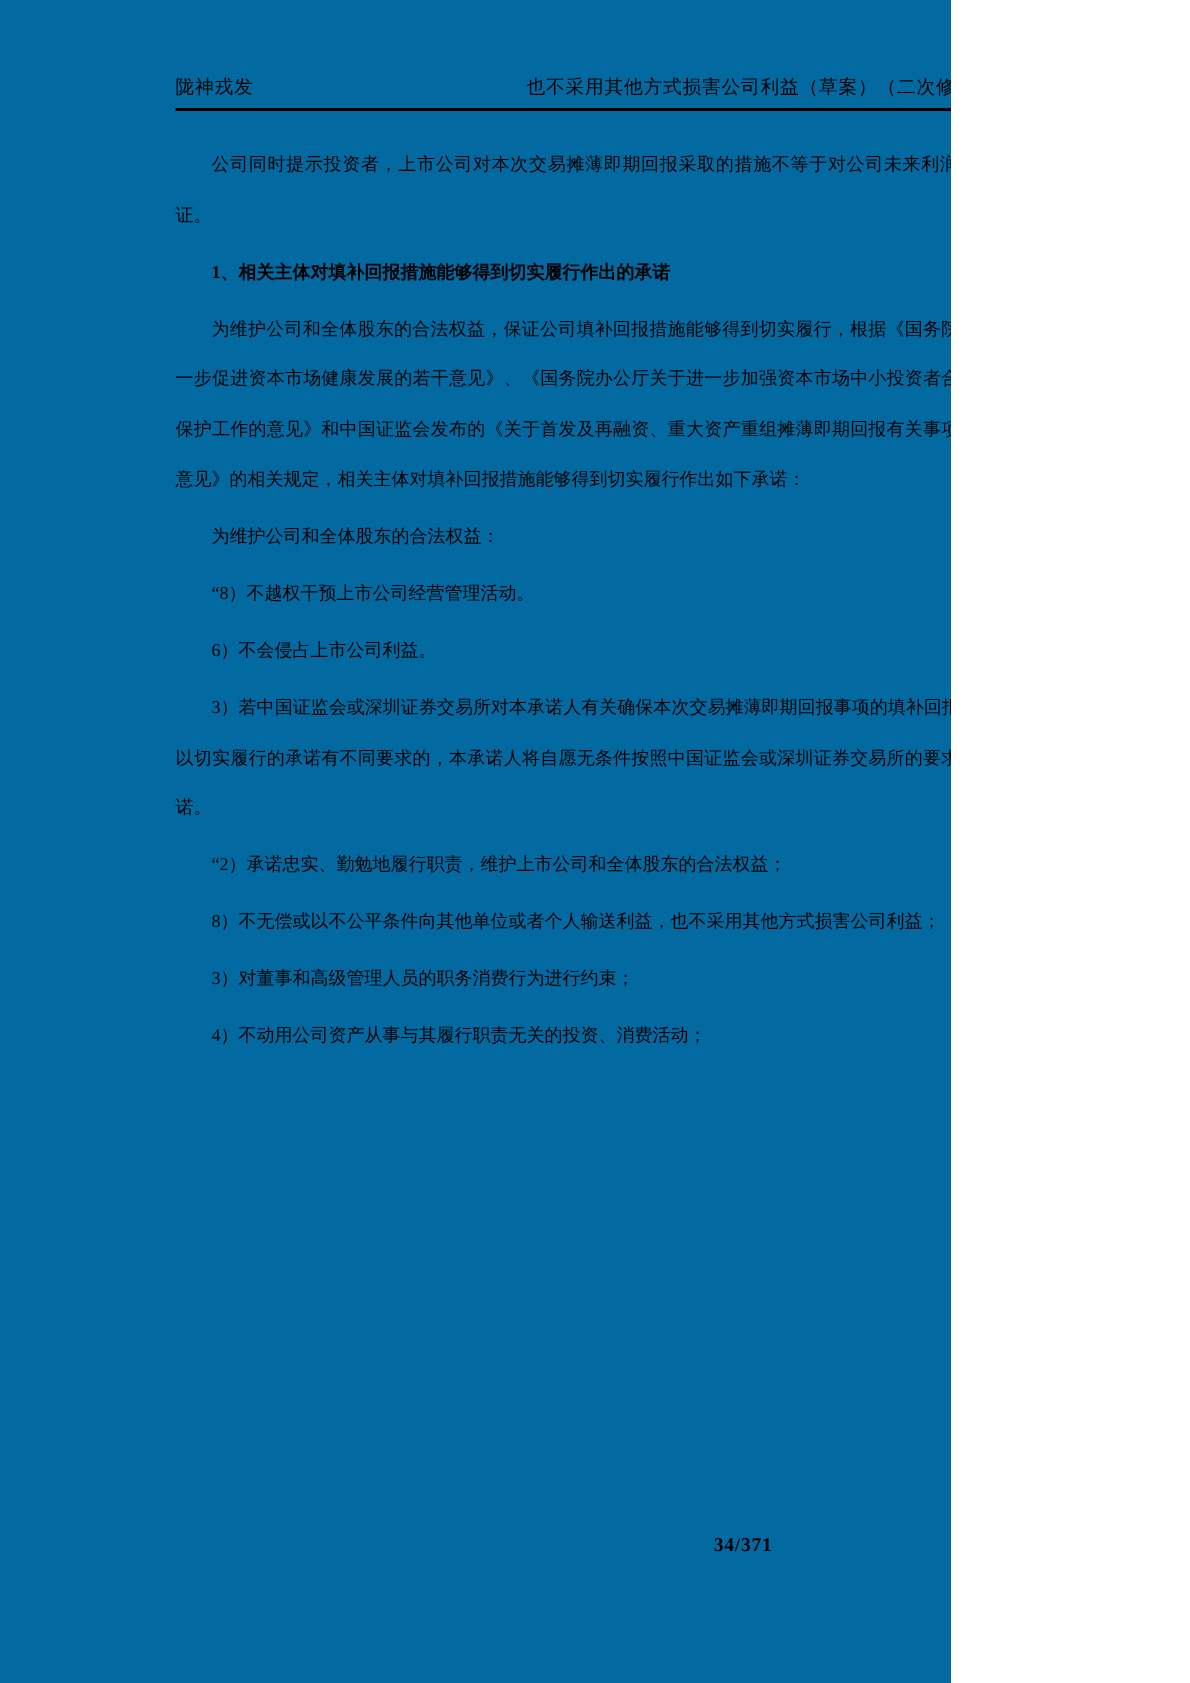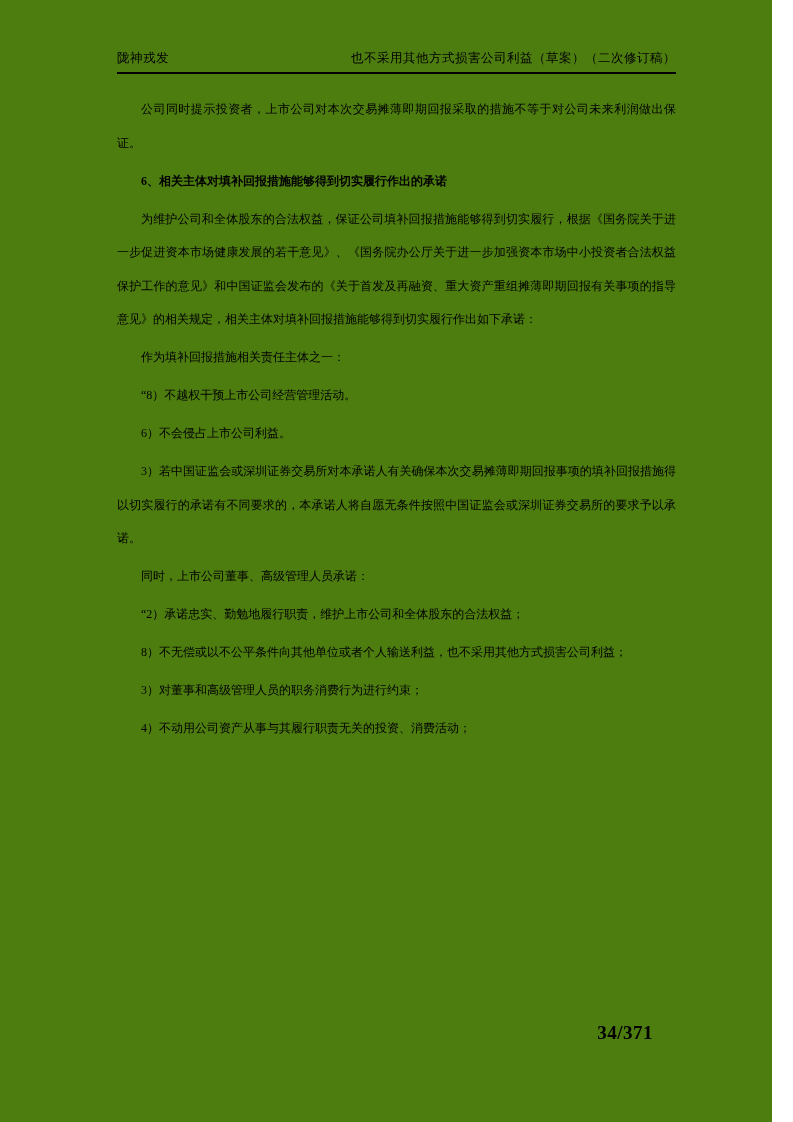--- a/index.html
+++ b/index.html
@@ -2,23 +2,23 @@
 <html lang="zh"><head>
 <meta charset="utf-8">
 <style>
   html, body {
     margin: 0;
     padding: 0;
     background: #ffffff;
   }
   .page {
     position: relative;
-    width: 772px;
+    width: 634px;
     height: 1122px;
-    background: #4d7c0f;
+    background: #0369a1;
     color: #000000;
     font-family: "Liberation Serif", "DejaVu Serif", serif;
     overflow: hidden;
     box-sizing: border-box;
   }
   .header {
     position: absolute;
     left: 117px;
     width: 559px;
     top: 50px;
@@ -50,46 +50,45 @@
   .content p + p {
     margin-top: 4.5px;
   }
   .content p.heading {
     font-weight: bold;
   }
   .footer {
     position: absolute;
     top: 1022px;
     right: 119px;
-    font-size: 19px;
+    font-size: 13px;
     font-weight: bold;
     letter-spacing: 0.5px;
   }
 </style>
 </head>
 <body>
 
 <div class="page">
 
   <div class="header">
     <div class="header-row">
       <span class="header-left">陇神戎发</span>
       <span class="header-right">也不采用其他方式损害公司利益（草案）（二次修订稿）</span>
     </div>
   </div>
 
   <div class="content">
     <p>公司同时提示投资者，上市公司对本次交易摊薄即期回报采取的措施不等于对公司未来利润做出保证。</p>
-    <p class="heading">6、相关主体对填补回报措施能够得到切实履行作出的承诺</p>
+    <p class="heading">1、相关主体对填补回报措施能够得到切实履行作出的承诺</p>
     <p>为维护公司和全体股东的合法权益，保证公司填补回报措施能够得到切实履行，根据《国务院关于进一步促进资本市场健康发展的若干意见》、《国务院办公厅关于进一步加强资本市场中小投资者合法权益保护工作的意见》和中国证监会发布的《关于首发及再融资、重大资产重组摊薄即期回报有关事项的指导意见》的相关规定，相关主体对填补回报措施能够得到切实履行作出如下承诺：</p>
-    <p>作为填补回报措施相关责任主体之一：</p>
+    <p>为维护公司和全体股东的合法权益：</p>
     <p>“8）不越权干预上市公司经营管理活动。</p>
     <p>6）不会侵占上市公司利益。</p>
     <p>3）若中国证监会或深圳证券交易所对本承诺人有关确保本次交易摊薄即期回报事项的填补回报措施得以切实履行的承诺有不同要求的，本承诺人将自愿无条件按照中国证监会或深圳证券交易所的要求予以承诺。</p>
-    <p>同时，上市公司董事、高级管理人员承诺：</p>
     <p>“2）承诺忠实、勤勉地履行职责，维护上市公司和全体股东的合法权益；</p>
     <p>8）不无偿或以不公平条件向其他单位或者个人输送利益，也不采用其他方式损害公司利益；</p>
     <p>3）对董事和高级管理人员的职务消费行为进行约束；</p>
     <p>4）不动用公司资产从事与其履行职责无关的投资、消费活动；</p>
   </div>
 
   <div class="footer">34/371</div>
 
 </div>
 

